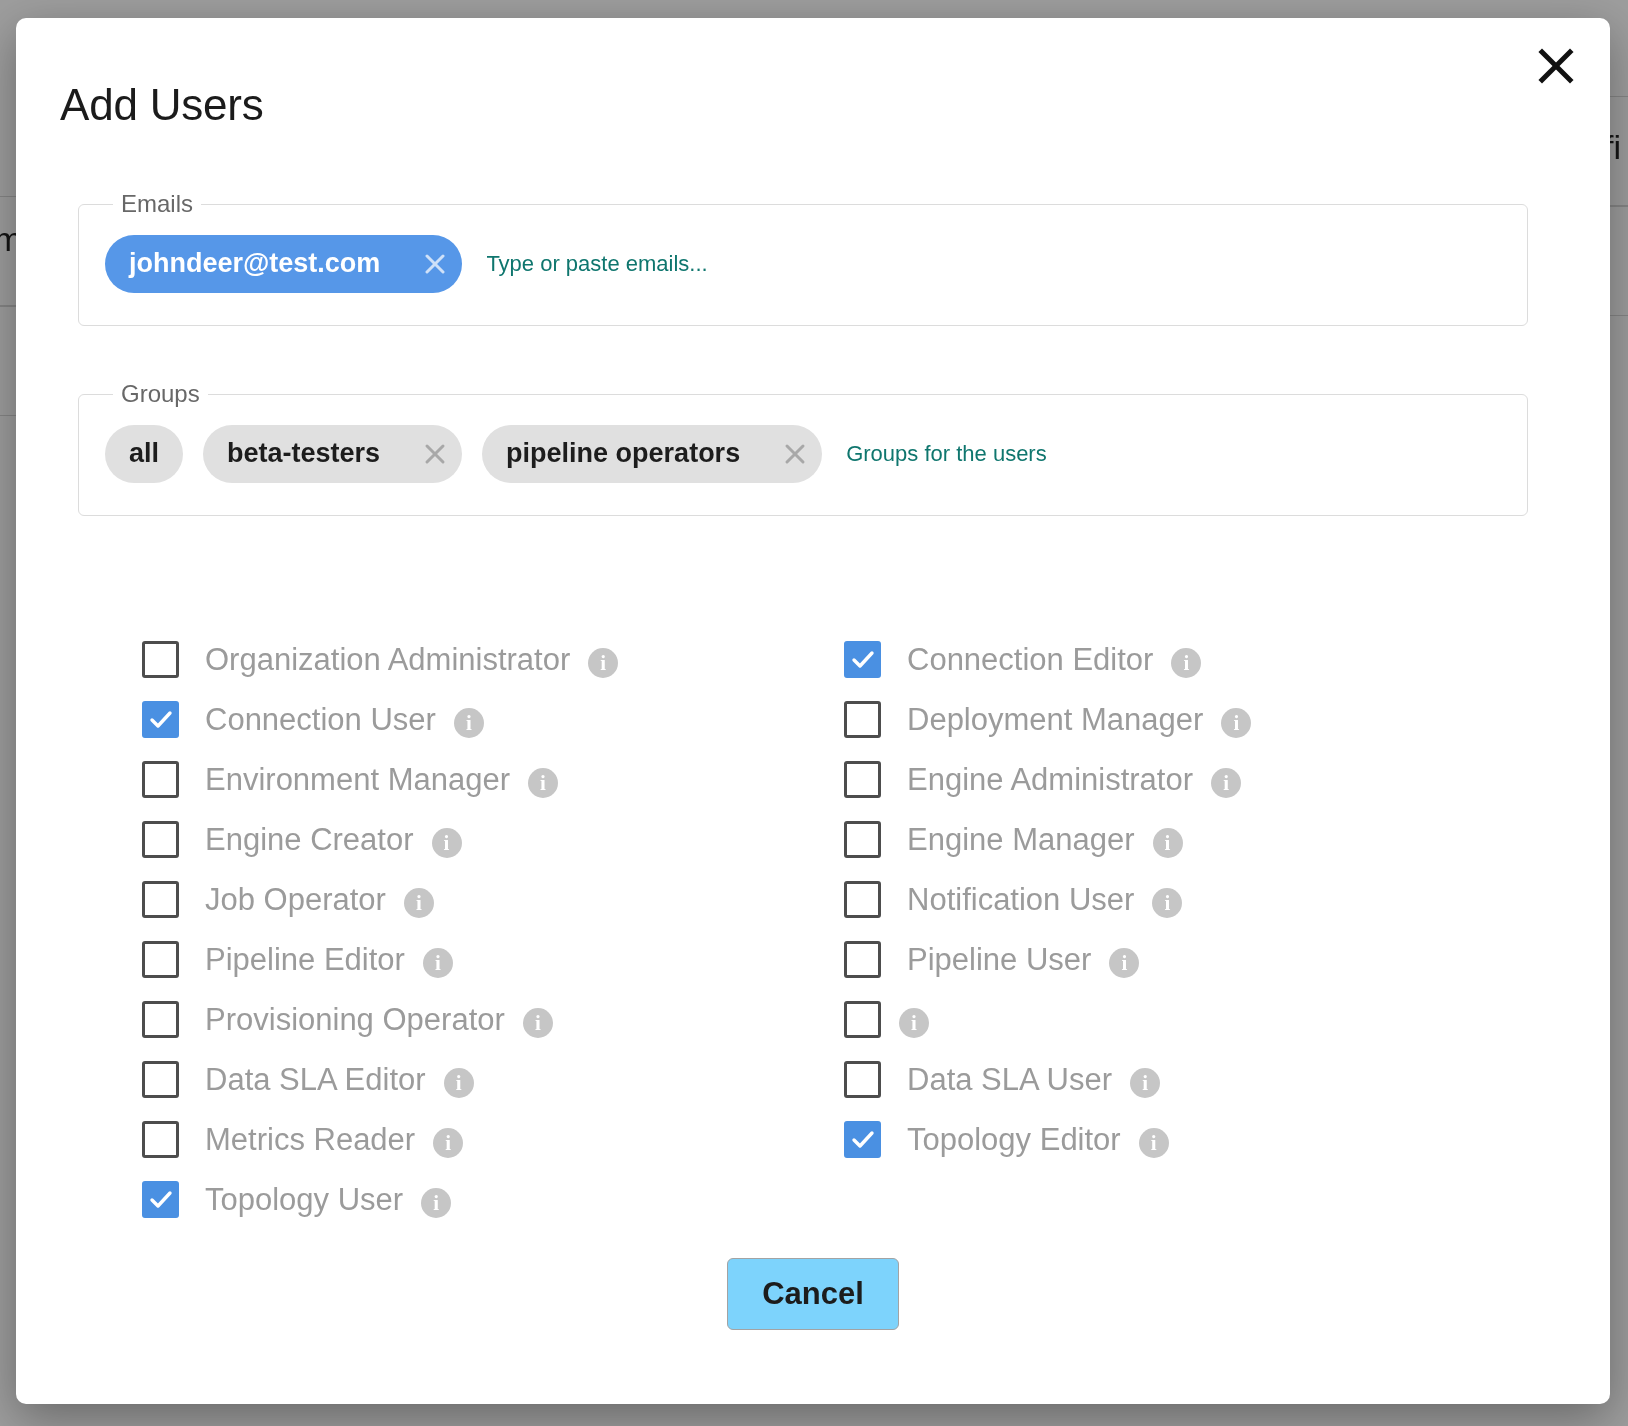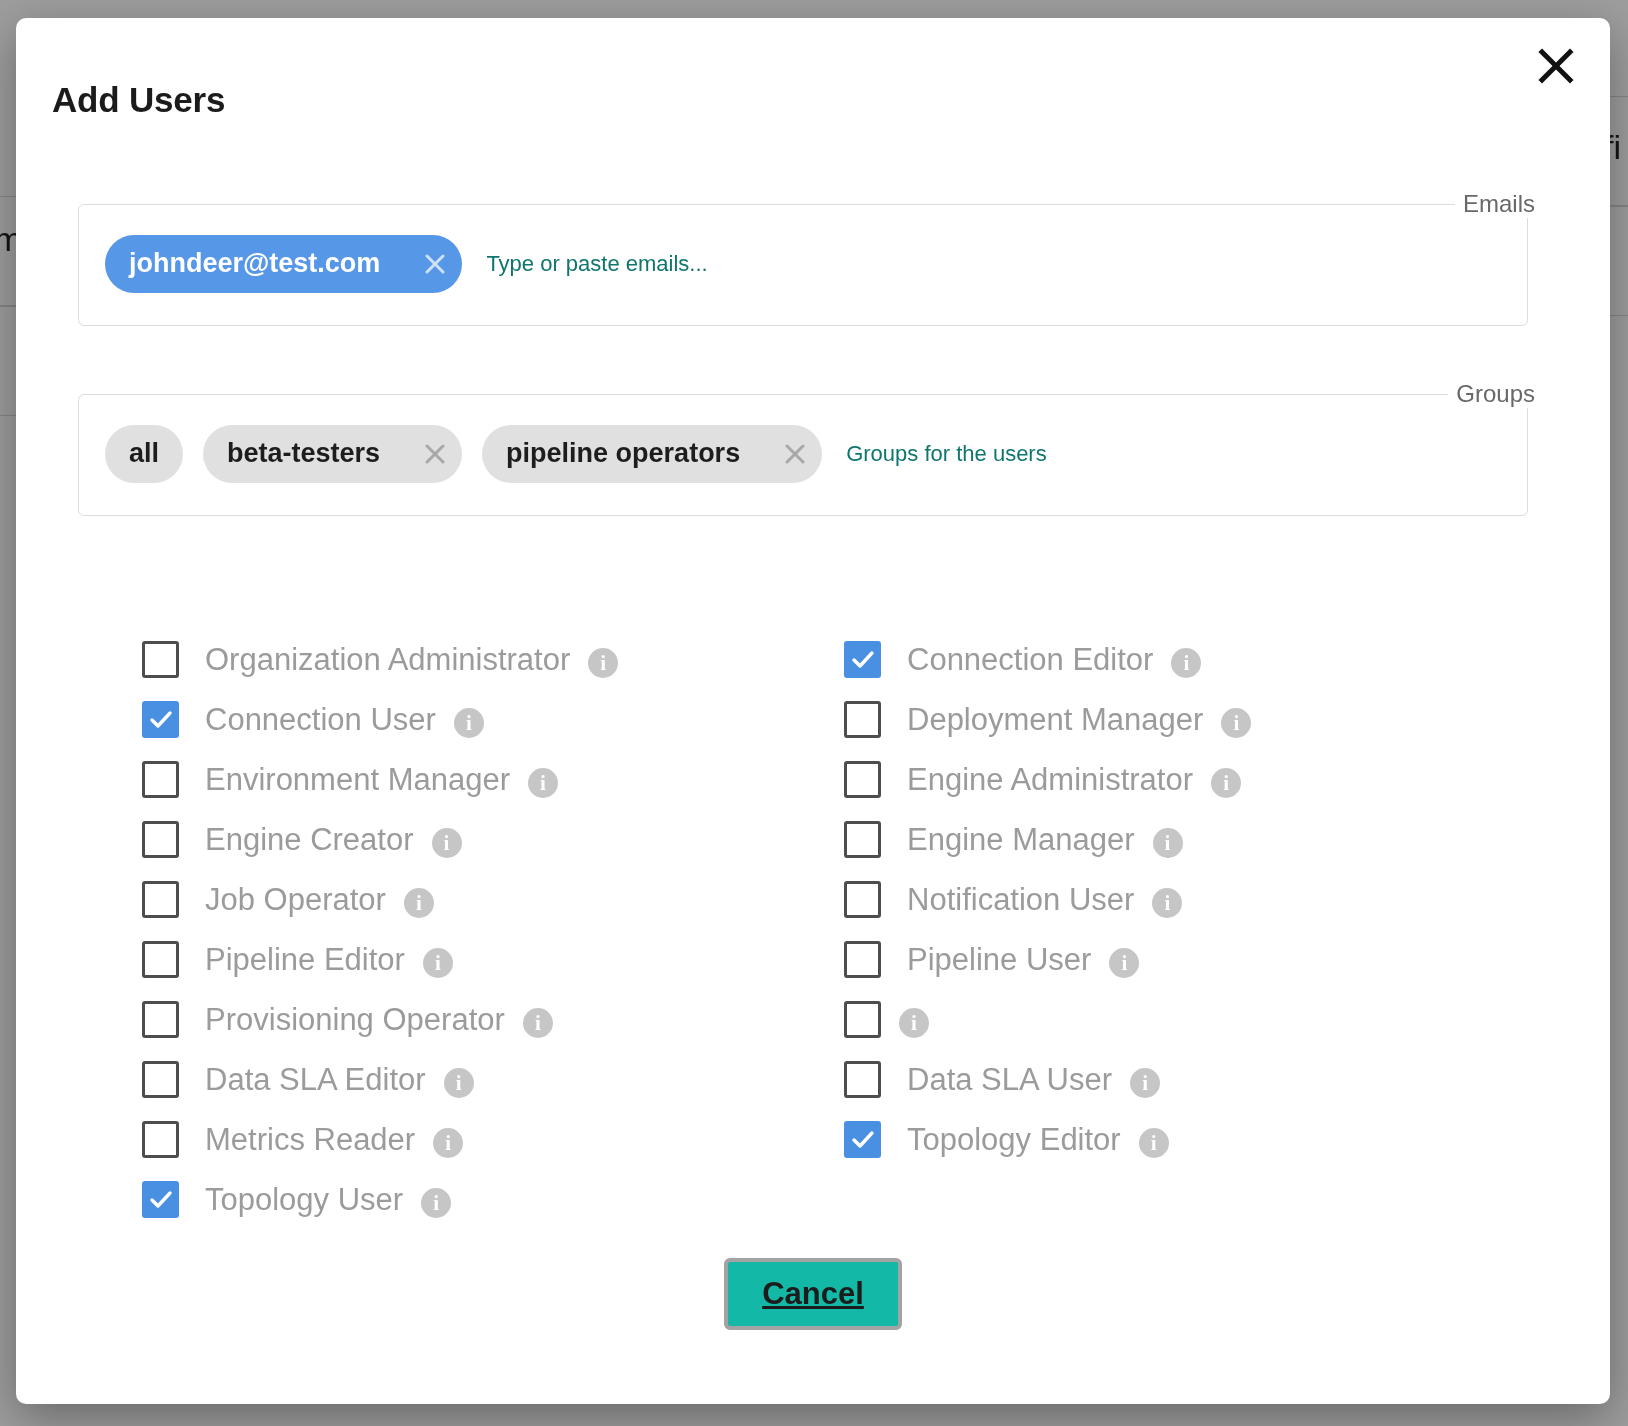--- a/index.html
+++ b/index.html
@@ -62,42 +62,41 @@
     justify-content: center;
     cursor: pointer;
     background: transparent;
     border: none;
     padding: 0;
   }
   #close-btn svg { display: block; }
 
   #dialog-title {
     position: absolute;
-    left: 36px;
+    left: 44px;
     top: 62px;
-    font-size: 35px;
-    font-weight: bold;
+    font-size: 44px;
+    font-weight: normal;
     color: #1b1b1b;
     letter-spacing: -0.2px;
   }
 
   
   .field {
     position: absolute;
     box-sizing: border-box;
     border: 1px solid #dcdcdc;
     border-radius: 6px;
   }
   .field > legend {
-    margin-left: 28px;
+    margin-left: 22px;
     padding: 0 8px;
     font-size: 24px;
     color: #686868;
     font-family: "Liberation Sans", sans-serif;
-    text-align: right;
   }
   #emails-field {
     left: 60px;
     top: 172px;
     width: 1450px;
     height: 136px;
   }
   #groups-field {
     left: 60px;
     top: 362px;
@@ -261,24 +260,23 @@
     font-family: "Liberation Sans", sans-serif;
     font-size: 31px;
     font-weight: bold;
     border-radius: 6px;
     padding: 0 34px;
     height: 72px;
     cursor: pointer;
     box-sizing: border-box;
   }
   #cancel-btn {
-    background: #14b8a6;
-    border: 4px solid #a3a3a3;
+    background: #7dd3fc;
+    border: 1px solid #a3a3a3;
     color: #1c1c1c;
-    text-decoration: underline;
   }
   #invite-btn {
     background: #4a90e2;
     border: 1px solid #4a90e2;
     color: #ffffff;
   }
 </style>
 </head>
 <body>
 

